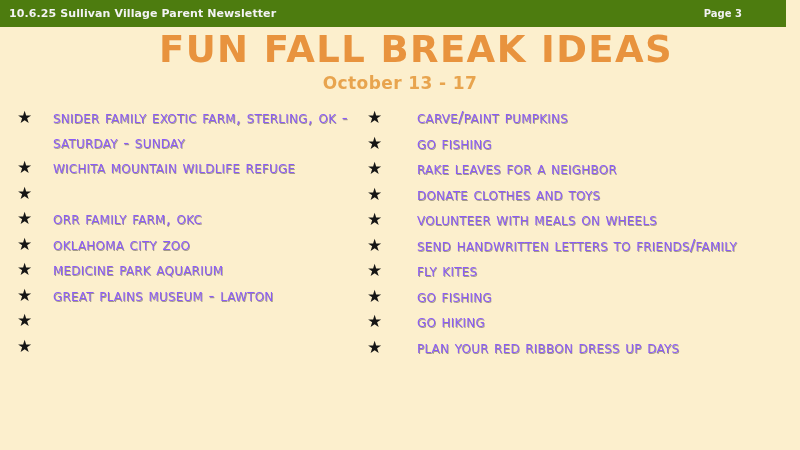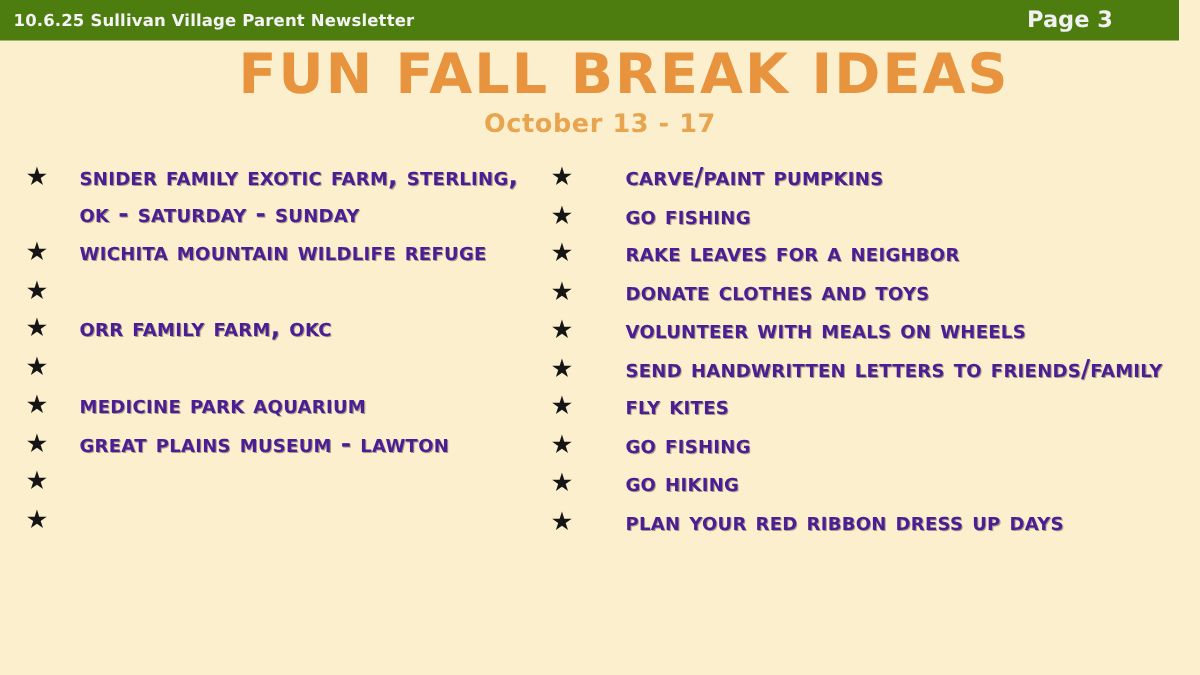--- a/index.html
+++ b/index.html
@@ -42,21 +42,21 @@
     letter-spacing: 0.1px;
     white-space: nowrap;
     font-family: "DejaVu Sans", sans-serif;
   }
   #header-page {
     position: absolute;
     right: 44px;
     top: 0;
     height: 39px;
     line-height: 27px;
-    font-size: 15px;
+    font-size: 10px;
     font-weight: 600;
     color: #f1f1f1;
     white-space: nowrap;
     font-family: "DejaVu Sans", sans-serif;
   }
 
   
   #title-block {
     position: absolute;
     left: 0;
@@ -106,26 +106,26 @@
     line-height: 24.5px;
     color: #151515;
     text-align: left;
   }
   #column-left .bullet-star  { margin-left: 3px; }
   #column-right .bullet-star { margin-left: 3px; }
 
   .item-text {
     flex: 1 1 auto;
     font-family: "DejaVu Sans", sans-serif;
-    font-weight: bold;
+    font-weight: normal;
     font-size: 16.5px;
     font-variant: small-caps;
     text-transform: lowercase;
     line-height: 24.5px;
-    color: #4c1d95;
+    color: #8b5cf6;
     letter-spacing: 0.2px;
     text-shadow: 0.7px 0.7px 0 rgba(0,0,0,0.35);
   }
   #column-left .item-text  { margin-left: 14px; max-width: 300px; }
   #column-right .item-text { margin-left: 28px; max-width: 400px; }
 </style>
 </head>
 <body>
 
 <div id="slide" style="background: rgb(252, 239, 205);">
@@ -152,20 +152,21 @@
         </li>
         <li class="list-item">
           <span class="bullet-star" style="color: rgb(21, 21, 21);">★</span>
         </li>
         <li class="list-item">
           <span class="bullet-star" style="color: rgb(21, 21, 21);">★</span>
           <span class="item-text">Orr Family Farm, OKC</span>
         </li>
         <li class="list-item">
           <span class="bullet-star" style="color: rgb(21, 21, 21);">★</span>
+          <span class="item-text">Oklahoma City Zoo</span>
         </li>
         <li class="list-item">
           <span class="bullet-star" style="color: rgb(21, 21, 21);">★</span>
           <span class="item-text">Medicine Park Aquarium</span>
         </li>
         <li class="list-item">
           <span class="bullet-star" style="color: rgb(21, 21, 21);">★</span>
           <span class="item-text">Great Plains Museum - Lawton</span>
         </li>
         <li class="list-item">

